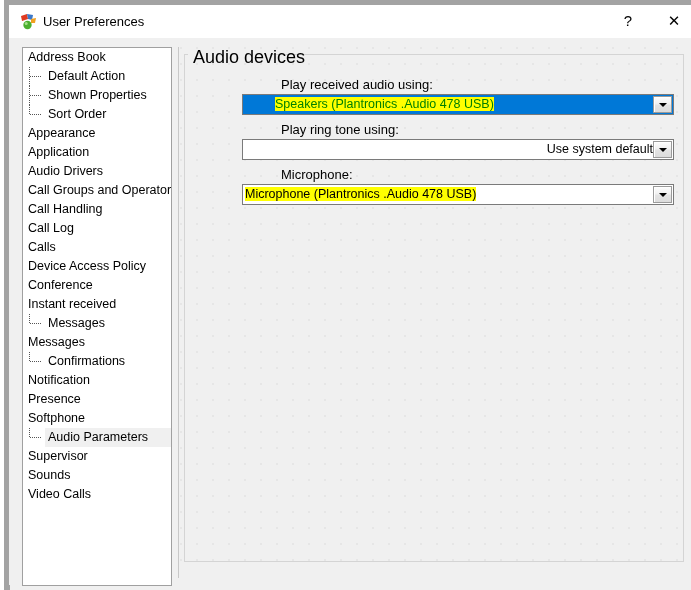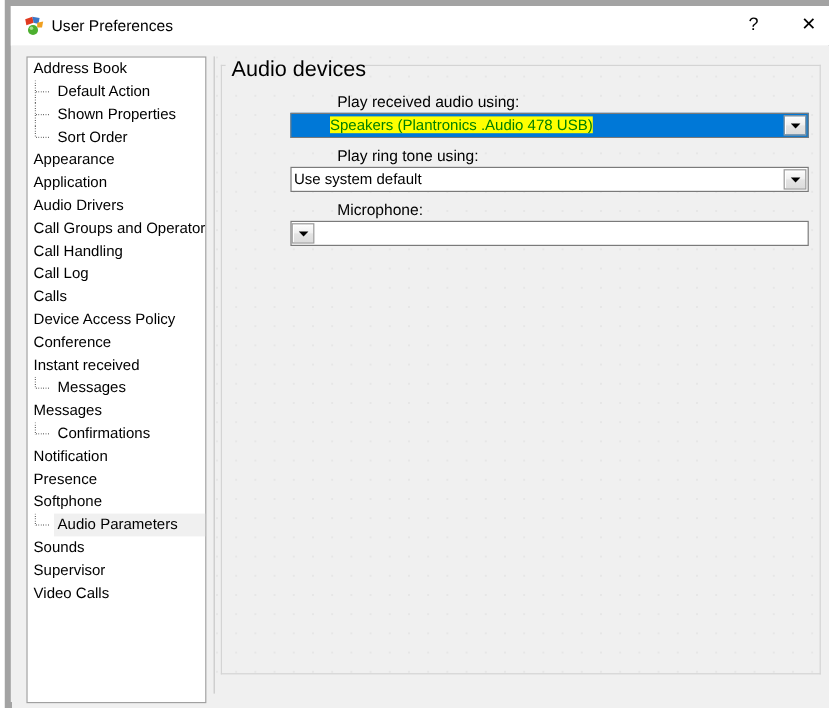--- a/index.html
+++ b/index.html
@@ -323,51 +323,52 @@
             <span class="v-dot half"></span>
             <span class="h-dot"></span>
           </span><span class="label-box">Confirmations</span></div>
         <div class="tree-item"><span class="label-box">Notification</span></div>
         <div class="tree-item"><span class="label-box">Presence</span></div>
         <div class="tree-item"><span class="label-box">Softphone</span></div>
         <div class="tree-item child selected"><span class="connector">
             <span class="v-dot half"></span>
             <span class="h-dot"></span>
           </span><span class="label-box">Audio Parameters</span></div>
+        <div class="tree-item"><span class="label-box">Supervisor</span></div>
         <div class="tree-item"><span class="label-box">Sounds</span></div>
-        <div class="tree-item"><span class="label-box">Supervisor</span></div>
         <div class="tree-item"><span class="label-box">Video Calls</span></div>
       </div>
 
     <div id="pane-divider"></div>
 
     <div id="right-pane">
       <div id="groupbox"></div>
       <div id="groupbox-top-left"></div>
       <div id="groupbox-top-right"></div>
       <div id="groupbox-title">Audio devices</div>
 
       <div class="field-label" style="left:62px; top:30px;">Play received audio using:</div>
       <div class="combo focused" style="left:62px; top:47px; width:432px;">
         <div class="combo-text"><span class="hl">Speakers (Plantronics .Audio 478 USB)</span></div>
         <div class="combo-arrow">
             <span class="arrow-glyph"></span>
           </div>
       </div>
 
       <div class="field-label" style="left:62px; top:75px;">Play ring tone using:</div>
-      <div class="combo" style="left:62px; top:92px; width:432px;">
+      <div class="combo" style="left:62px; top:92px; width:432px;text-align:right;">
         <div class="combo-text"><span>Use system default</span></div>
         <div class="combo-arrow">
             <span class="arrow-glyph"></span>
           </div>
       </div>
 
       <div class="field-label" style="left:62px; top:120px;">Microphone:</div>
       <div class="combo" style="left:62px; top:137px; width:432px;">
+        <div class="combo-text"><span class="hl">Microphone (Plantronics .Audio 478 USB)</span></div>
         <div class="combo-arrow">
             <span class="arrow-glyph"></span>
           </div>
       </div>
     </div>
 
     <button class="btn default" id="ok-btn"></button>
     <button class="btn" id="cancel-btn"></button>
     <button class="btn" id="apply-btn"></button>
 

